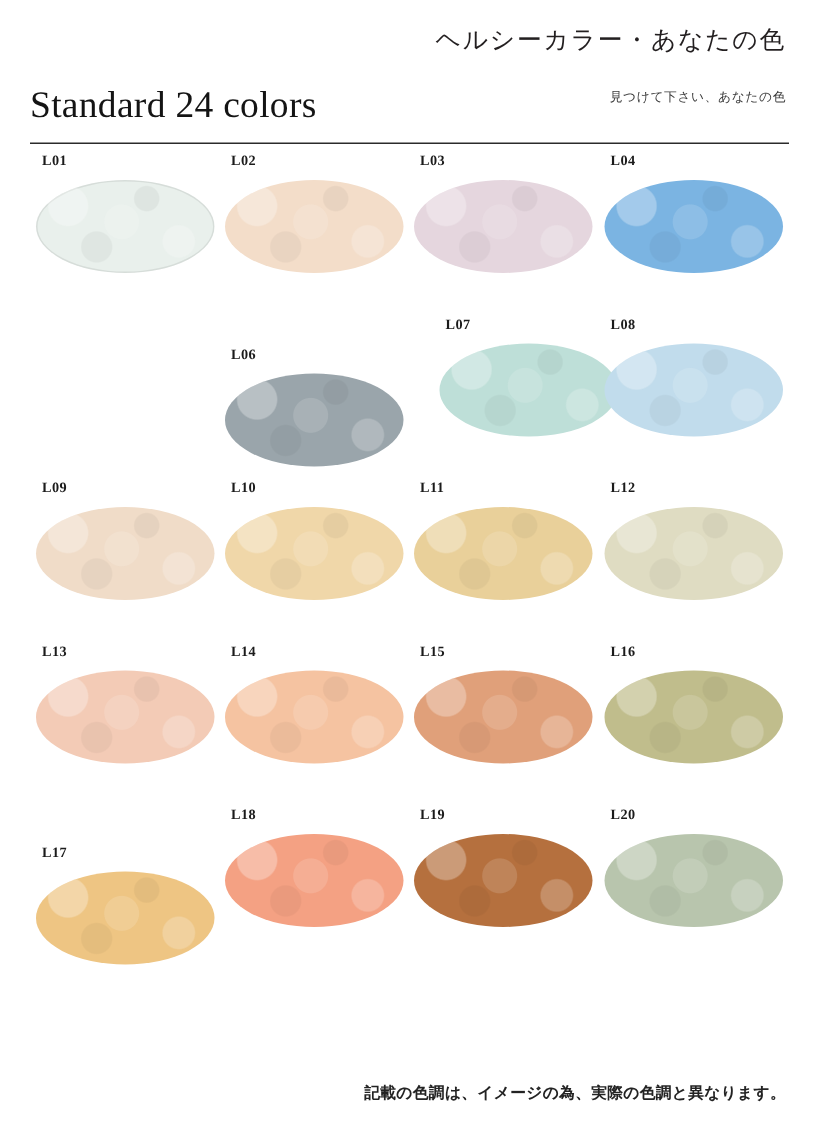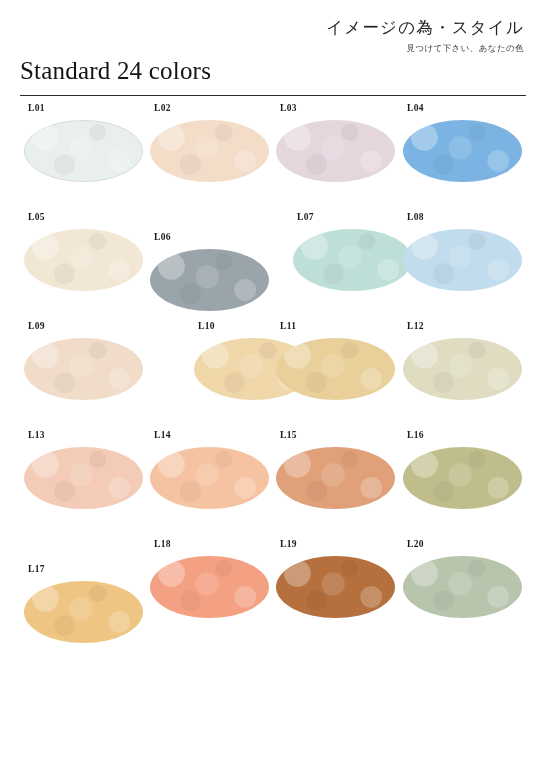--- a/index.html
+++ b/index.html
@@ -35,21 +35,21 @@
     letter-spacing: 1.2px;
     color: #231f20;
     white-space: nowrap;
     line-height: 1.15;
   }
   .brand-sub {
     font-family: "Liberation Sans", sans-serif;
     font-size: 8.5px;
     letter-spacing: 0.4px;
     color: #3a3a3a;
-    margin-top: 6px;
+    margin-top: 22px;
     white-space: nowrap;
   }
 
   .page-title {
     position: absolute;
     left: 20px;
     top: 57px;
     font-family: "Liberation Serif", serif;
     font-size: 25px;
     color: #141414;
@@ -133,21 +133,21 @@
     letter-spacing: 0.2px;
     white-space: nowrap;
   }
 </style>
 </head>
 <body>
 
 <div class="page">
 
   <div class="header">
-    <div class="brand-title">イメージの為・スタイル</div>
+    <div class="brand-title">ヘルシーカラー・あなたの色</div>
     <div class="brand-sub">見つけて下さい、あなたの色</div>
   </div>
 
   <div class="page-title">Standard 24 colors</div>
 
   <div class="title-rule"></div>
 
   <div class="grid" id="swatch-grid">
       <div class="row">
         <div class="cell" style="left: 24px;">
@@ -161,43 +161,39 @@
         <div class="cell" style="left: 276px;">
           <div class="cell-label">L03</div>
           <div class="swatch" style="background: rgb(229, 214, 222);"></div>
         </div>
         <div class="cell" style="left: 403px;">
           <div class="cell-label">L04</div>
           <div class="swatch" style="background: rgb(123, 180, 226);"></div>
         </div>
       </div>
       <div class="row">
-        <div class="cell" style="left: 24px;">
-          <div class="cell-label">L05</div>
-          <div class="swatch" style="background: rgb(242, 231, 213);"></div>
-        </div>
         <div class="cell" style="left: 150px; margin-top: 20px;">
           <div class="cell-label">L06</div>
           <div class="swatch" style="background: rgb(154, 165, 171);"></div>
         </div>
         <div class="cell" style="left: 276px; margin-left: 17px;">
           <div class="cell-label">L07</div>
           <div class="swatch" style="background: rgb(190, 223, 216);"></div>
         </div>
         <div class="cell" style="left: 403px;">
           <div class="cell-label">L08</div>
           <div class="swatch" style="background: rgb(193, 220, 236);"></div>
         </div>
       </div>
       <div class="row">
         <div class="cell" style="left: 24px;">
           <div class="cell-label">L09</div>
           <div class="swatch" style="background: rgb(240, 220, 200);"></div>
         </div>
-        <div class="cell" style="left: 150px; margin-left: 44px;">
+        <div class="cell" style="left: 150px;">
           <div class="cell-label">L10</div>
           <div class="swatch" style="background: rgb(240, 215, 169);"></div>
         </div>
         <div class="cell" style="left: 276px;">
           <div class="cell-label">L11</div>
           <div class="swatch" style="background: rgb(233, 208, 154);"></div>
         </div>
         <div class="cell" style="left: 403px;">
           <div class="cell-label">L12</div>
           <div class="swatch" style="background: rgb(223, 220, 194);"></div>
@@ -234,14 +230,15 @@
           <div class="cell-label">L19</div>
           <div class="swatch" style="background: rgb(181, 112, 62);"></div>
         </div>
         <div class="cell" style="left: 403px;">
           <div class="cell-label">L20</div>
           <div class="swatch" style="background: rgb(184, 197, 173);"></div>
         </div>
       </div>
     </div>
 
+  <div class="footer-note">記載の色調は、イメージの為、実際の色調と異なります。</div>
 
 </div>
 
 </body></html>

